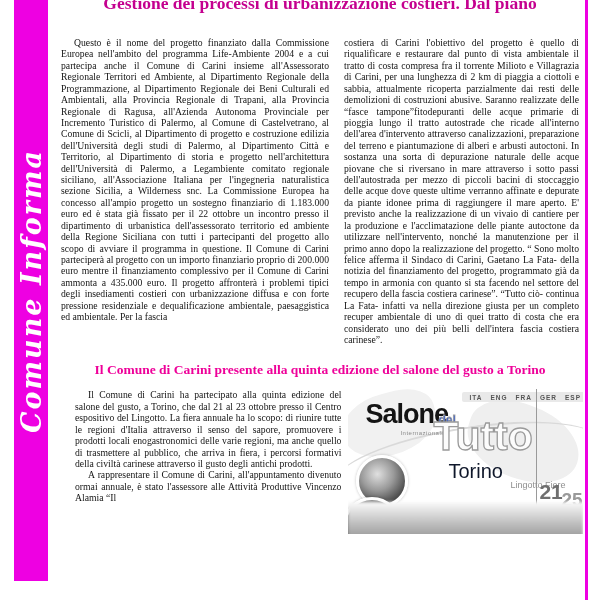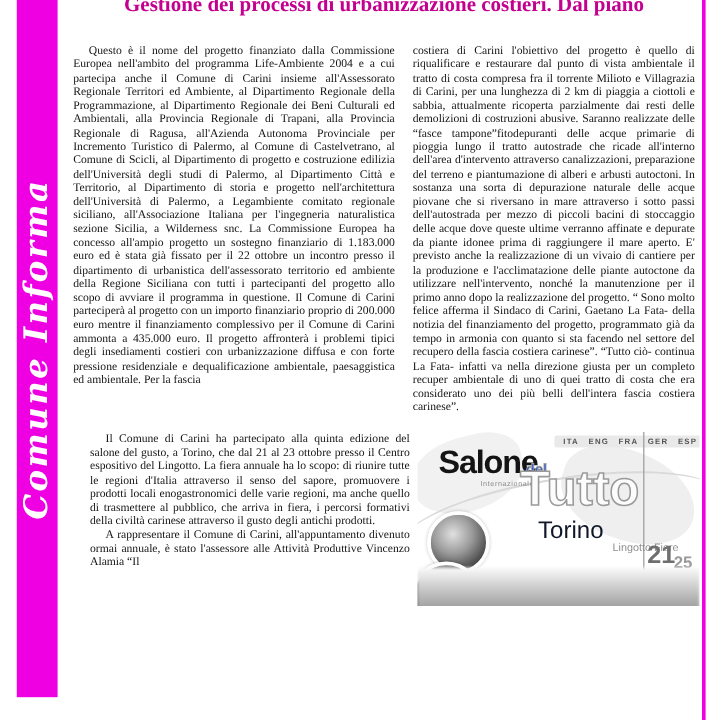--- a/index.html
+++ b/index.html
@@ -52,21 +52,21 @@
                   color:#141414; letter-spacing:-1px; }
   .brand-del { position:absolute; left:90px; top:24px; font-size:12px; font-weight:bold;
                color:#1d4ed8; -webkit-text-stroke:0.8px #9f9f9f; }
   .brand-internazionale { position:absolute; left:52px; top:41px; font-size:6px; color:#8a8a8a;
                           letter-spacing:0.5px; }
   .brand-gusto { position:absolute; left:85px; top:24px; font-size:41px; font-weight:bold;
                  color:#fcfcfc; -webkit-text-stroke:1.3px #9a9a9a; }
   .poster-city { position:absolute; left:100px; top:71px; font-size:20px; font-weight:normal; color:#0f172a; }
   .poster-venue { position:absolute; left:162px; top:91px; font-size:9px; color:#8f8f8f; }
   .date-from { position:absolute; left:191px; top:91px; font-size:21px; font-weight:bold; color:#6f6f6f; }
-  .date-to { position:absolute; left:213px; top:100px; font-size:14px; font-weight:bold; color:#9a9a9a; }
+  .date-to { position:absolute; left:213px; top:100px; font-size:19px; font-weight:bold; color:#9a9a9a; }
   .food1 { position:absolute; left:8px; top:66px; width:46px; height:46px; border-radius:50%;
            border:3px solid #fff; box-shadow:0 0 3px rgba(0,0,0,.25);
            background:radial-gradient(circle at 40% 35%, #e0e0e0 0%, #9a9a9a 40%, #4a4a4a 75%, #2e2e2e 100%); }
   .food2 { position:absolute; left:-5px; top:108px; width:52px; height:52px; border-radius:50%;
            border:3px solid #fff; box-shadow:0 0 3px rgba(0,0,0,.3);
            background:radial-gradient(circle at 45% 40%, #cfcfcf 0%, #8a8a8a 45%, #3a3a3a 80%, #222 100%); }
   .poster-bottom { position:absolute; left:0; top:113px; width:100%; height:40px;
                    background:linear-gradient(to bottom, #fafafa 0%, #bdbdbd 55%, #8f8f8f 100%);
                    filter:blur(1.5px); }
 </style>
@@ -89,20 +89,21 @@
 
     <div class="columns">
       <div class="col col-left">
         <p>Questo è il nome del progetto finanziato dalla Commissione Europea nell'ambito del programma Life-Ambiente 2004 e a cui partecipa anche il Comune di Carini insieme all'Assessorato Regionale Territori ed Ambiente, al Dipartimento Regionale della Programmazione, al Dipartimento Regionale dei Beni Culturali ed Ambientali, alla Provincia Regionale di Trapani, alla Provincia Regionale di Ragusa, all'Azienda Autonoma Provinciale per Incremento Turistico di Palermo, al Comune di Castelvetrano, al Comune di Scicli, al Dipartimento di progetto e costruzione edilizia dell'Università degli studi di Palermo, al Dipartimento Città e Territorio, al Dipartimento di storia e progetto nell'architettura dell'Università di Palermo, a Legambiente comitato regionale siciliano, all'Associazione Italiana per l'ingegneria naturalistica sezione Sicilia, a Wilderness snc. La Commissione Europea ha concesso all'ampio progetto un sostegno finanziario di 1.183.000 euro ed è stata già fissato per il 22 ottobre un incontro presso il dipartimento di urbanistica dell'assessorato territorio ed ambiente della Regione Siciliana con tutti i partecipanti del progetto allo scopo di avviare il programma in questione. Il Comune di Carini parteciperà al progetto con un importo finanziario proprio di 200.000 euro mentre il finanziamento complessivo per il Comune di Carini ammonta a 435.000 euro. Il progetto affronterà i problemi tipici degli insediamenti costieri con urbanizzazione diffusa e con forte pressione residenziale e dequalificazione ambientale, paesaggistica ed ambientale. Per la fascia</p>
       </div>
       <div class="col col-right">
         <p>costiera di Carini l'obiettivo del progetto è quello di riqualificare e restaurare dal punto di vista ambientale il tratto di costa compresa fra il torrente Milioto e Villagrazia di Carini, per una lunghezza di 2 km di piaggia a ciottoli e sabbia, attualmente ricoperta parzialmente dai resti delle demolizioni di costruzioni abusive. Saranno realizzate delle “fasce tampone”fitodepuranti delle acque primarie di pioggia lungo il tratto autostrade che ricade all'interno dell'area d'intervento attraverso canalizzazioni, preparazione del terreno e piantumazione di alberi e arbusti autoctoni. In sostanza una sorta di depurazione naturale delle acque piovane che si riversano in mare attraverso i sotto passi dell'autostrada per mezzo di piccoli bacini di stoccaggio delle acque dove queste ultime verranno affinate e depurate da piante idonee prima di raggiungere il mare aperto. E' previsto anche la realizzazione di un vivaio di cantiere per la produzione e l'acclimatazione delle piante autoctone da utilizzare nell'intervento, nonché la manutenzione per il primo anno dopo la realizzazione del progetto. “ Sono molto felice  afferma il Sindaco di Carini, Gaetano La Fata- della notizia del finanziamento del progetto, programmato già da tempo in armonia con quanto si sta facendo nel settore del recupero della fascia costiera carinese”. “Tutto ciò- continua La Fata- infatti va nella direzione giusta per un completo recuper ambientale di uno di quei tratto di costa che era considerato uno dei più belli dell'intera fascia costiera carinese”.</p>
       </div>
     </div>
 
+    <div class="heading2">Il Comune di Carini presente alla quinta edizione del salone del gusto a Torino</div>
 
     <div class="section2">
       <div class="section2-text">
         <p>Il Comune di Carini ha partecipato alla quinta edizione del salone del gusto, a Torino, che dal 21 al 23 ottobre presso il Centro espositivo del Lingotto. La fiera annuale ha lo scopo: di riunire tutte le regioni d'Italia attraverso il senso del sapore, promuovere i prodotti locali enogastronomici delle varie regioni, ma anche quello di trasmettere al pubblico, che arriva in fiera, i percorsi formativi della civiltà carinese attraverso il gusto degli antichi prodotti.</p>
         <p>A rappresentare il Comune di Carini, all'appuntamento divenuto ormai annuale, è stato l'assessore alle Attività Produttive Vincenzo Alamia “Il</p>
       </div>
 
       <div class="poster">
         <div class="blob1"></div>
         <div class="blob2"></div>

